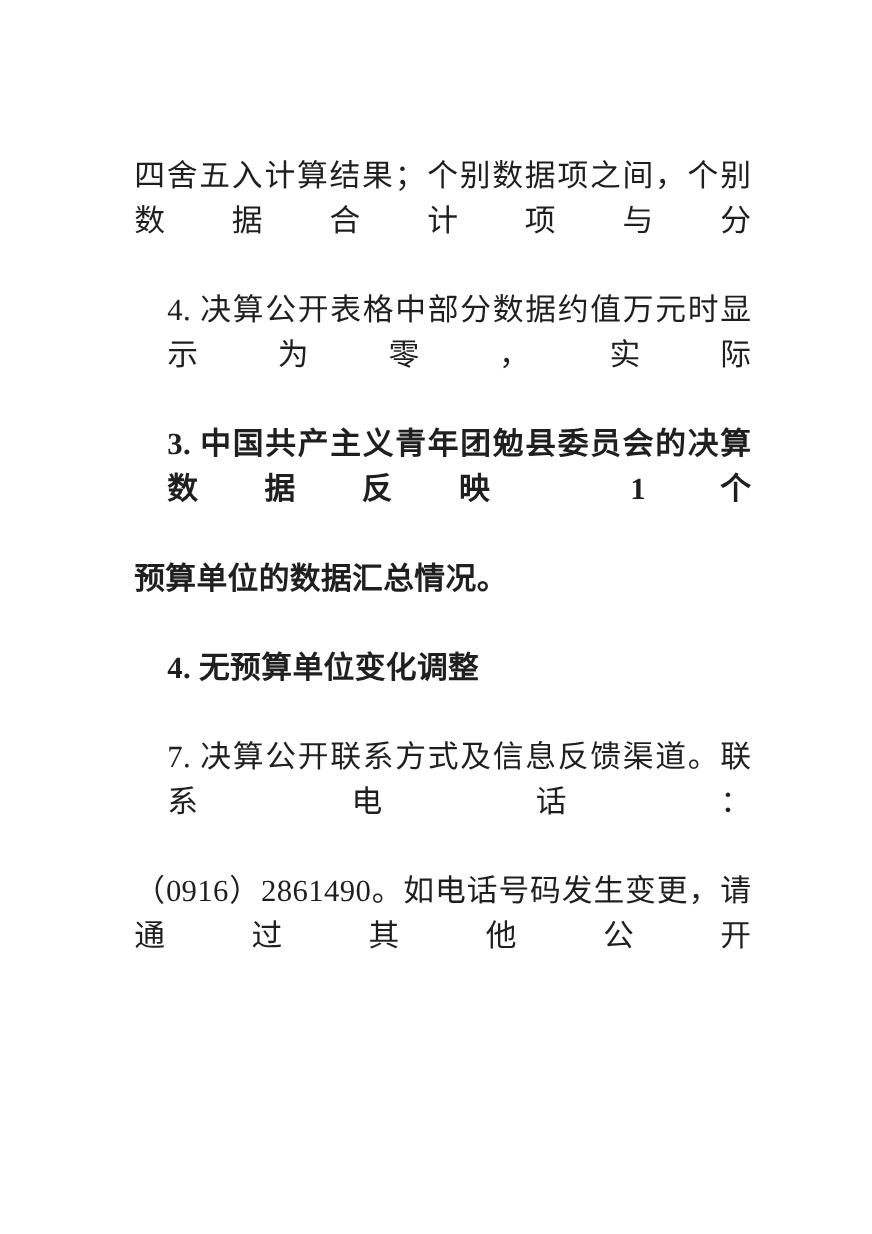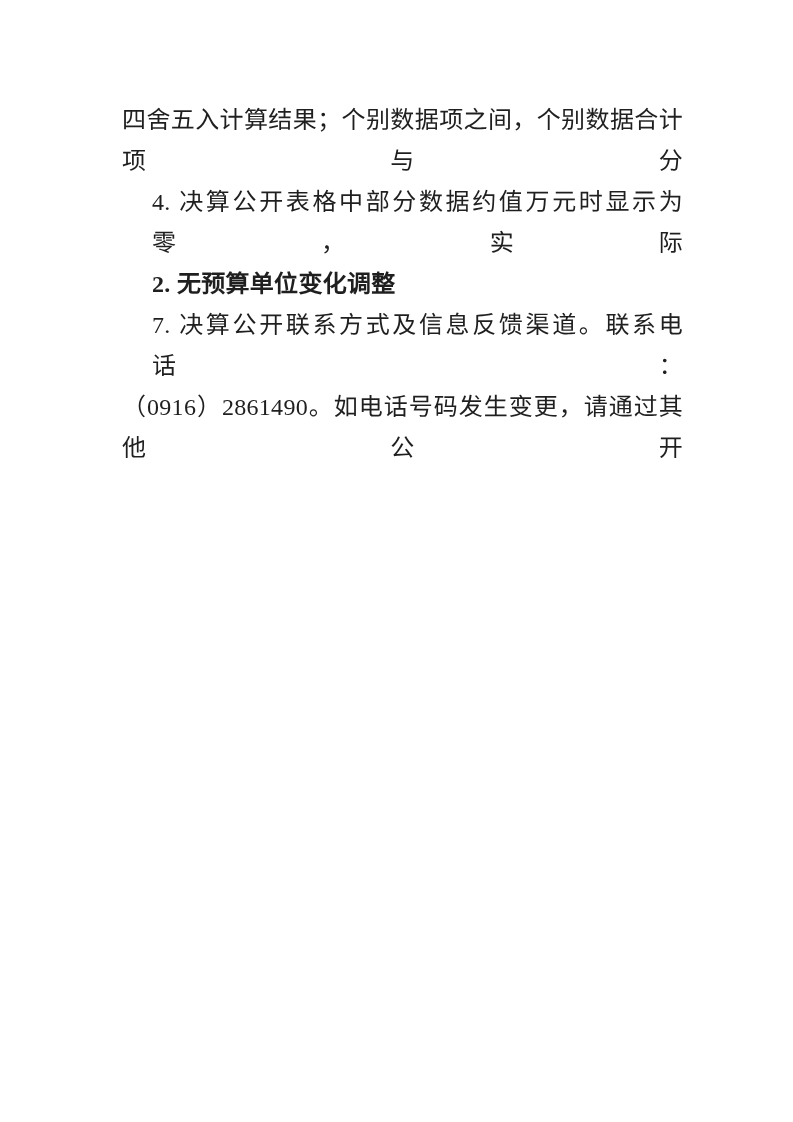--- a/index.html
+++ b/index.html
@@ -24,25 +24,26 @@
   }
   .para {
     margin: 0;
     padding: 0;
   }
   .para.bold .line {
     font-weight: 700;
   }
   .line {
     display: block;
-    font-size: 24px;
+    font-size: 28px;
     line-height: 41px;
     letter-spacing: 0.3px;
     text-align: left;
     white-space: pre-wrap;
+    margin-top: 40px;
   }
   
   .line.fill {
     text-align: justify;
     text-align-last: justify;
     text-justify: inter-character;
   }
   
   .line.indent {
     padding-left: 30px;
@@ -55,23 +56,27 @@
   <div class="content">
 
     <p class="para">
       <span class="line fill">四舍五入计算结果；个别数据项之间，个别数据合计项与分</span>
     </p>
 
     <p class="para">
       <span class="line fill indent">4. 决算公开表格中部分数据约值万元时显示为零，实际</span>
     </p>
 
+    <p class="para bold">
+      <span class="line fill indent">3. 中国共产主义青年团勉县委员会的决算数据反映 1 个</span>
+      <span class="line">预算单位的数据汇总情况。</span>
+    </p>
 
     <p class="para bold">
-      <span class="line indent">2. 无预算单位变化调整</span>
+      <span class="line indent">4. 无预算单位变化调整</span>
     </p>
 
     <p class="para">
       <span class="line fill indent">7. 决算公开联系方式及信息反馈渠道。联系电话：</span>
       <span class="line fill">（0916）2861490。如电话号码发生变更，请通过其他公开</span>
     </p>
 
   </div>
 </div>
 

